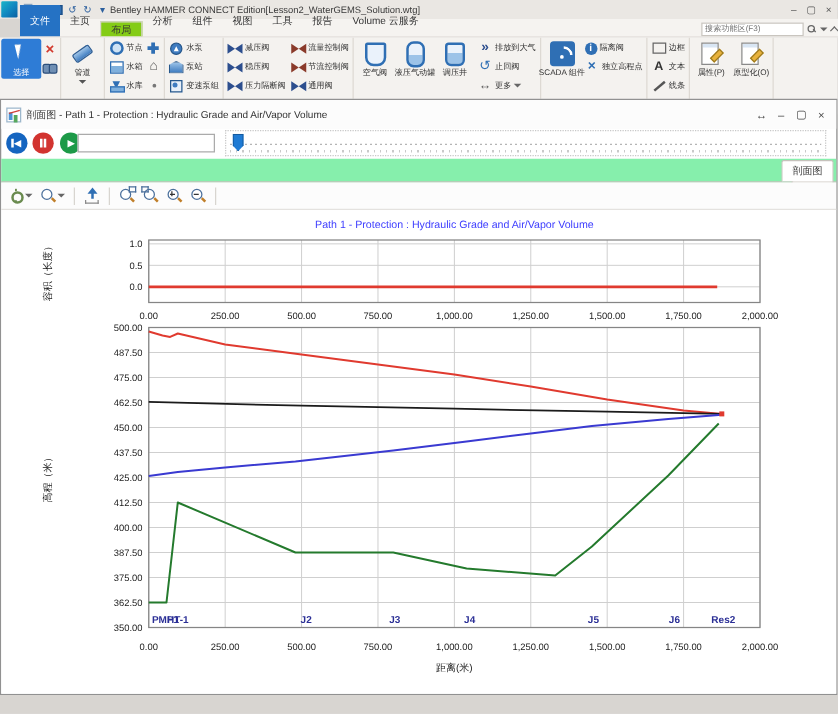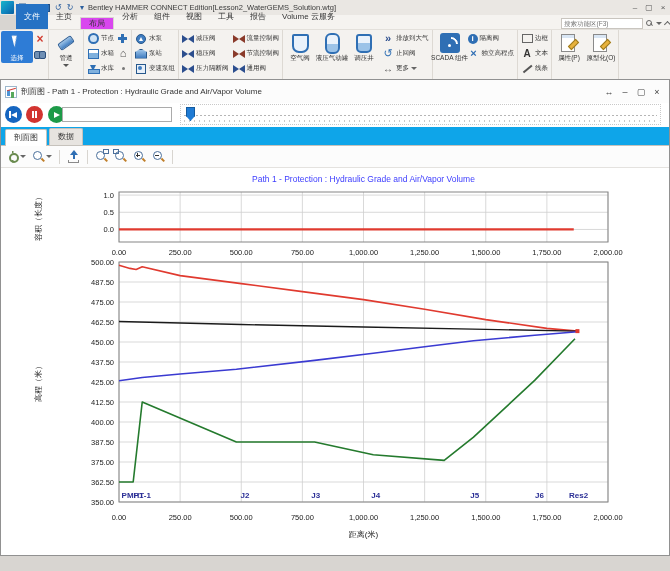--- a/index.html
+++ b/index.html
@@ -16,21 +16,21 @@
   .qa-page { width:7px; height:9px; background:#fff; border:1px solid #8aa3bd; }
   .qa-open { width:9px; height:7px; background:#ffd977; border:1px solid #b98f2f; }
   .qa-save { width:8px; height:8px; background:#2f6fb4; border:1px solid #1d4f87; }
   #tb-title { flex:1; text-align:left; color:#3a3a3a; white-space:nowrap; overflow:hidden; }
   .win-ctl { width:14px; text-align:center; color:#555; font-size:8px; }
   
   #menubar { position:absolute; left:16px; top:15px; width:670px; height:15px;
     background:#f5f3f0; border-bottom:1px solid #e3e0db; display:flex; align-items:flex-end; font-size:8px; }
   .menu-tab { padding:0 8px; display:flex; align-items:center; color:#333; }
   .menu-tab.file { background:#2572c4; color:#fff; }
-  .menu-tab.sel { background:#d946ef; border:1px solid #d9d5d0; border-bottom:none;margin-top:13px; }
+  .menu-tab.sel { background:#84cc16; border:1px solid #d9d5d0; border-bottom:none;margin-top:13px; }
   #menu-right { margin-left:auto; display:flex; align-items:center; gap:3px; padding-right:2px; }
   #ribbon-search { width:82px; height:11px; border:1px solid #c9c5bf; background:#fff;
     font-size:6.5px; color:#999; padding:0 2px; }
   .mini-mag { width:7px; height:7px; position:relative; }
   .mini-mag::before{ content:''; position:absolute; left:0; top:0; width:4px; height:4px;
     border:1px solid #666; border-radius:50%; }
   .mini-mag::after{ content:''; position:absolute; left:4px; top:4px; width:3px; height:1px;
     background:#666; transform:rotate(45deg); }
   .caret-d { width:0; height:0; border-left:3px solid transparent; border-right:3px solid transparent;
     border-top:3px solid #666; }
@@ -146,21 +146,21 @@
   #time-field { position:absolute; left:61px; top:4px; width:110px; height:15px; border:1px solid #ababab; background:#fff; font-size:8px; padding:0 2px; }
   #slider { position:absolute; left:179px; top:1px; width:481px; height:21px; border:1px dotted #c8c8c8; }
   #slider .track { position:absolute; left:3px; right:3px; top:10px; height:1px;
     background:repeating-linear-gradient(90deg,#b5b5b5 0 2px,transparent 2px 4px); }
   #slider .ticks { position:absolute; left:3px; right:3px; bottom:2px; height:2px;
     background:repeating-linear-gradient(90deg,#c9c9c9 0 1px,transparent 1px 5px); }
   #slider .thumb { position:absolute; left:5px; top:2px; width:9px; height:14px; background:#1f7bd4;
     border:1px solid #145a9e; clip-path:polygon(0 0,100% 0,100% 65%,50% 100%,0 65%); }
 
   
-  #ptabs { position:relative; height:19px; background:#0ea5e9; border-bottom:1px solid #c6c2bc; display:flex; align-items:flex-end; padding-left:4px; font-size:8px; }
+  #ptabs { position:relative; height:19px; background:#86efac; border-bottom:1px solid #c6c2bc; display:flex; align-items:flex-end; padding-left:4px; font-size:8px;flex-direction:column; }
   .ptab { padding:2px 8px 3px; border:1px solid #c6c2bc; border-bottom:none; background:#e7e4e0; color:#333; margin-right:2px; border-radius:2px 2px 0 0; }
   .ptab.active { background:#fff; position:relative; top:1px; }
 
   
   #ctoolbar { position:relative; height:22px; background:#fcfcfc; border-bottom:1px solid #e4e2df; display:flex; align-items:center; padding-left:5px; gap:4px; }
   .tbi { display:flex; align-items:center; gap:1px; padding:1px; }
   .tb-sep { width:1px; height:14px; background:#d8d5d0; margin:0 2px; }
   .gear { position:relative; width:12px; height:12px; }
   .gear::before { content:''; position:absolute; left:2px; top:2px; width:6px; height:6px; border:2px solid #6a8b4f; border-radius:50%; }
   .gear::after { content:''; position:absolute; left:4.5px; top:0; width:2px; height:12px; background:#6a8b4f;

